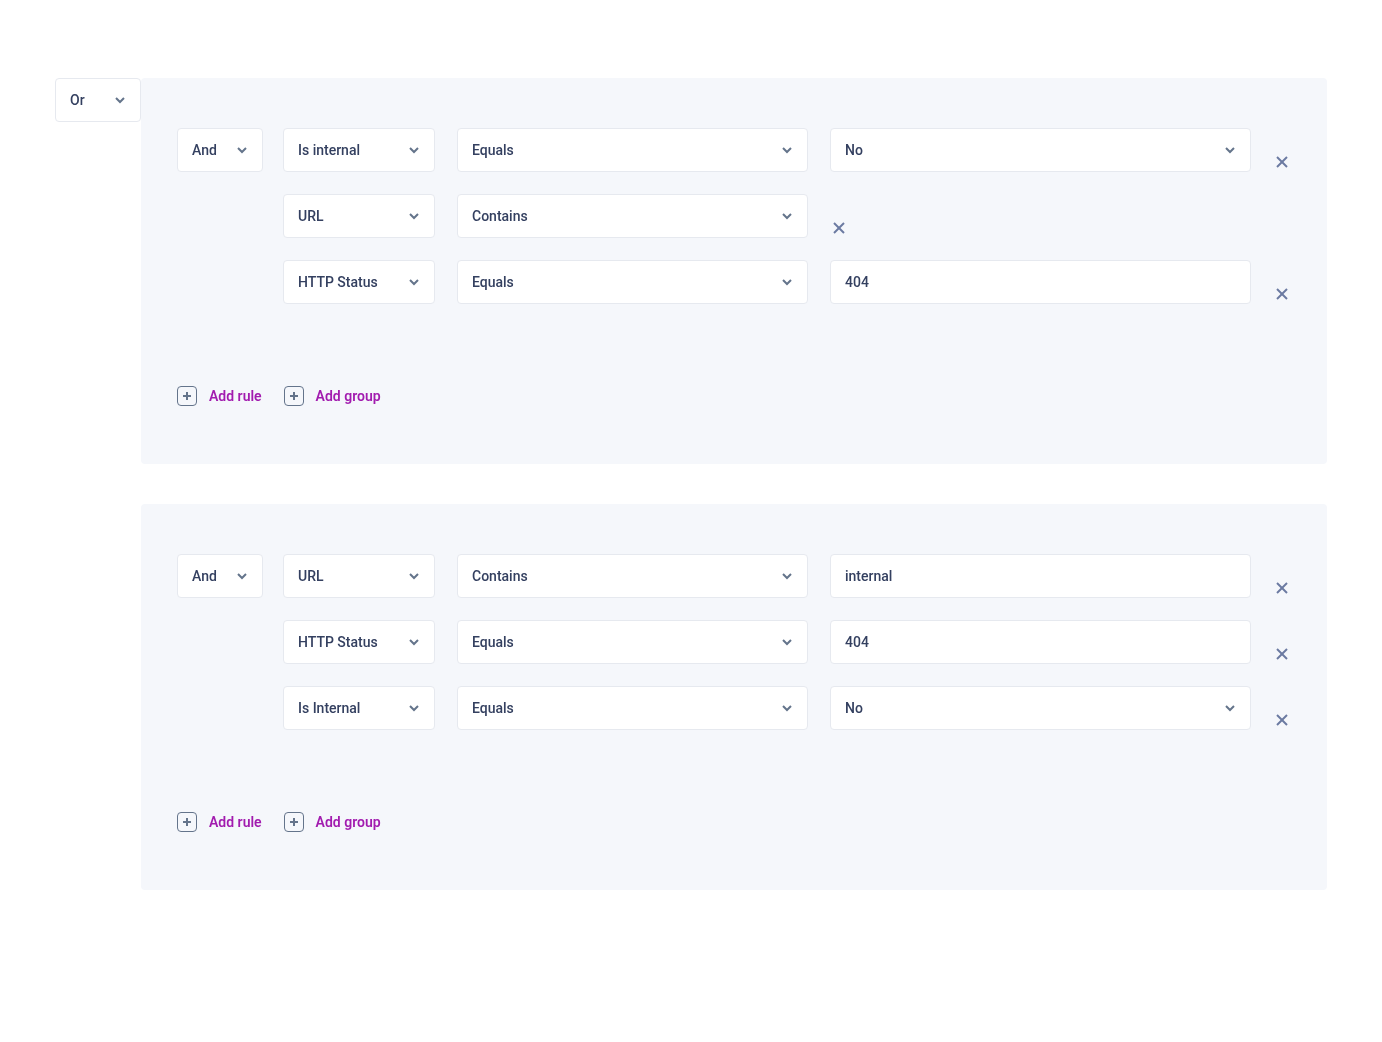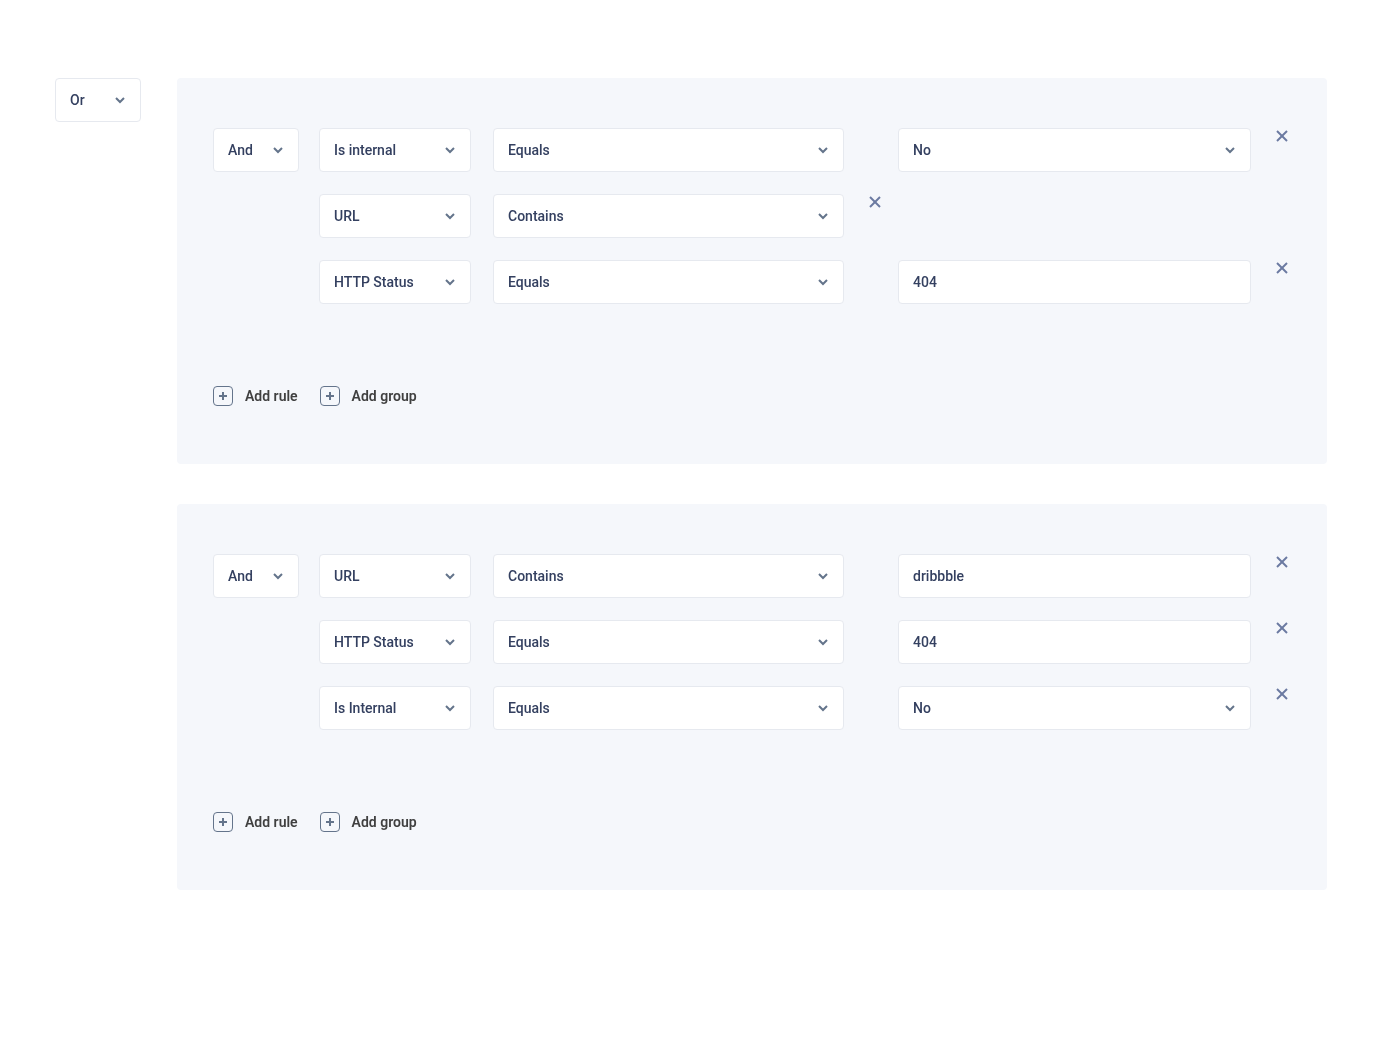--- a/index.html
+++ b/index.html
@@ -11,21 +11,20 @@
     font-family: -apple-system, BlinkMacSystemFont, "Segoe UI", Roboto, Helvetica, Arial, sans-serif;
     background: #ffffff;
     width: 1382px;
     height: 1042px;
     position: relative;
     padding: 78px 55px 0 55px;
   }
   .layout-row {
     display: flex;
     align-items: flex-start;
-    gap: 36px;
   }
   .outer-operator {
     width: 86px;
     flex-shrink: 0;
   }
   .select {
     background: #ffffff;
     border: 1px solid #e6e9ef;
     border-radius: 4px;
     height: 44px;
@@ -74,35 +73,34 @@
     flex-shrink: 0;
   }
   .rules-col {
     flex: 1;
     display: flex;
     flex-direction: column;
     gap: 22px;
   }
   .rule-row {
     display: flex;
-    align-items: flex-start;
+    align-items: flex-end;
     gap: 22px;
   }
   .field-select {
     width: 152px;
     flex-shrink: 0;
   }
   .operator-select {
     width: 351px;
     flex-shrink: 0;
   }
   .value-select {
     flex: 1;
     min-width: 0;
-    margin-left: 32px;
   }
   .remove-btn {
     width: 18px;
     height: 18px;
     display: flex;
     align-items: center;
     justify-content: center;
     cursor: pointer;
     flex-shrink: 0;
   }
@@ -131,21 +129,21 @@
     align-items: center;
     justify-content: center;
   }
   .plus-box svg {
     stroke: #64748b;
     stroke-width: 2;
   }
   .action-label {
     font-size: 14px;
     font-weight: 600;
-    color: #404040;
+    color: #a21caf;
   }
   .groups-container {
     flex: 1;
     display: flex;
     flex-direction: column;
   }
 </style>
 </head>
 <body>
 
@@ -314,21 +312,21 @@
             </div>
             <div class="select operator-select">
               <span>Contains</span>
               <span class="chevron">
                   <svg width="12" height="12" viewBox="0 0 12 12">
                     <polyline points="2,4 6,8 10,4"></polyline>
                   </svg>
                 </span>
             </div>
             <div class="select value-select">
-              <span>dribbble</span>
+              <span>internal</span>
             </div>
             <div class="remove-btn">
               <span><svg width="14" height="14" viewBox="0 0 14 14">
                     <line x1="2" y1="2" x2="12" y2="12"></line>
                     <line x1="12" y1="2" x2="2" y2="12"></line>
                   </svg></span>
             </div>
           </div>
 
           <div class="rule-row">

